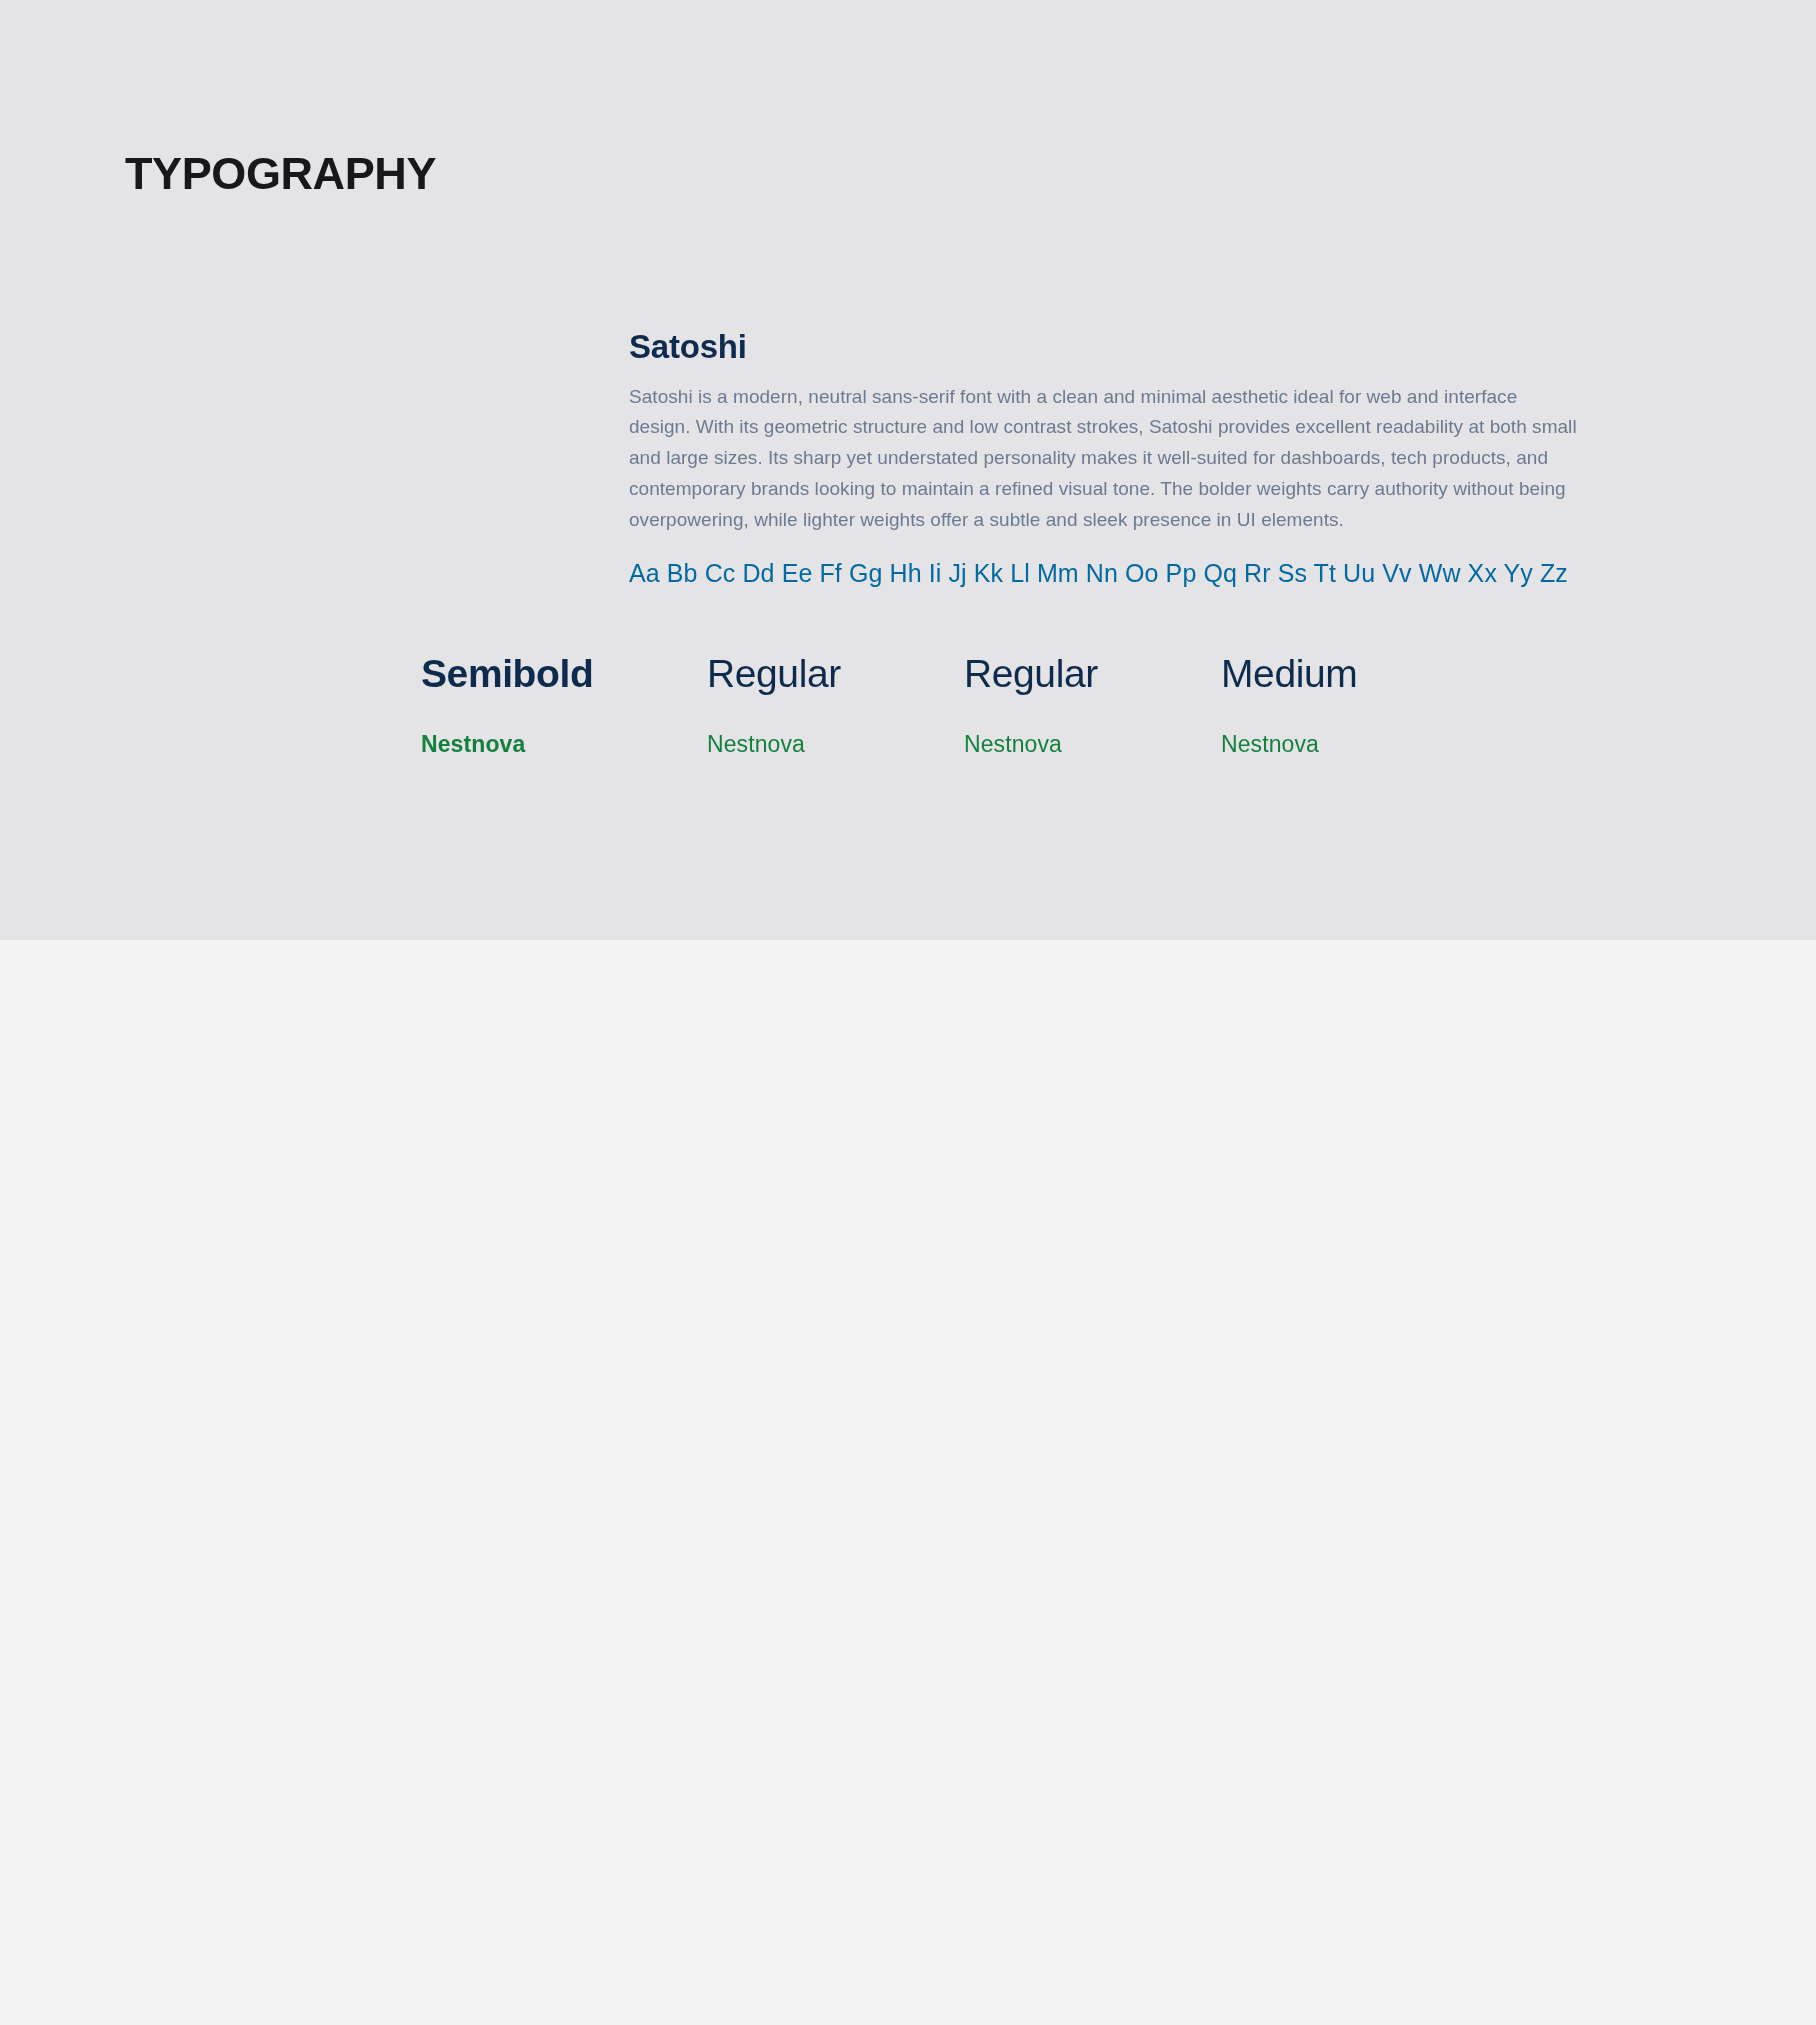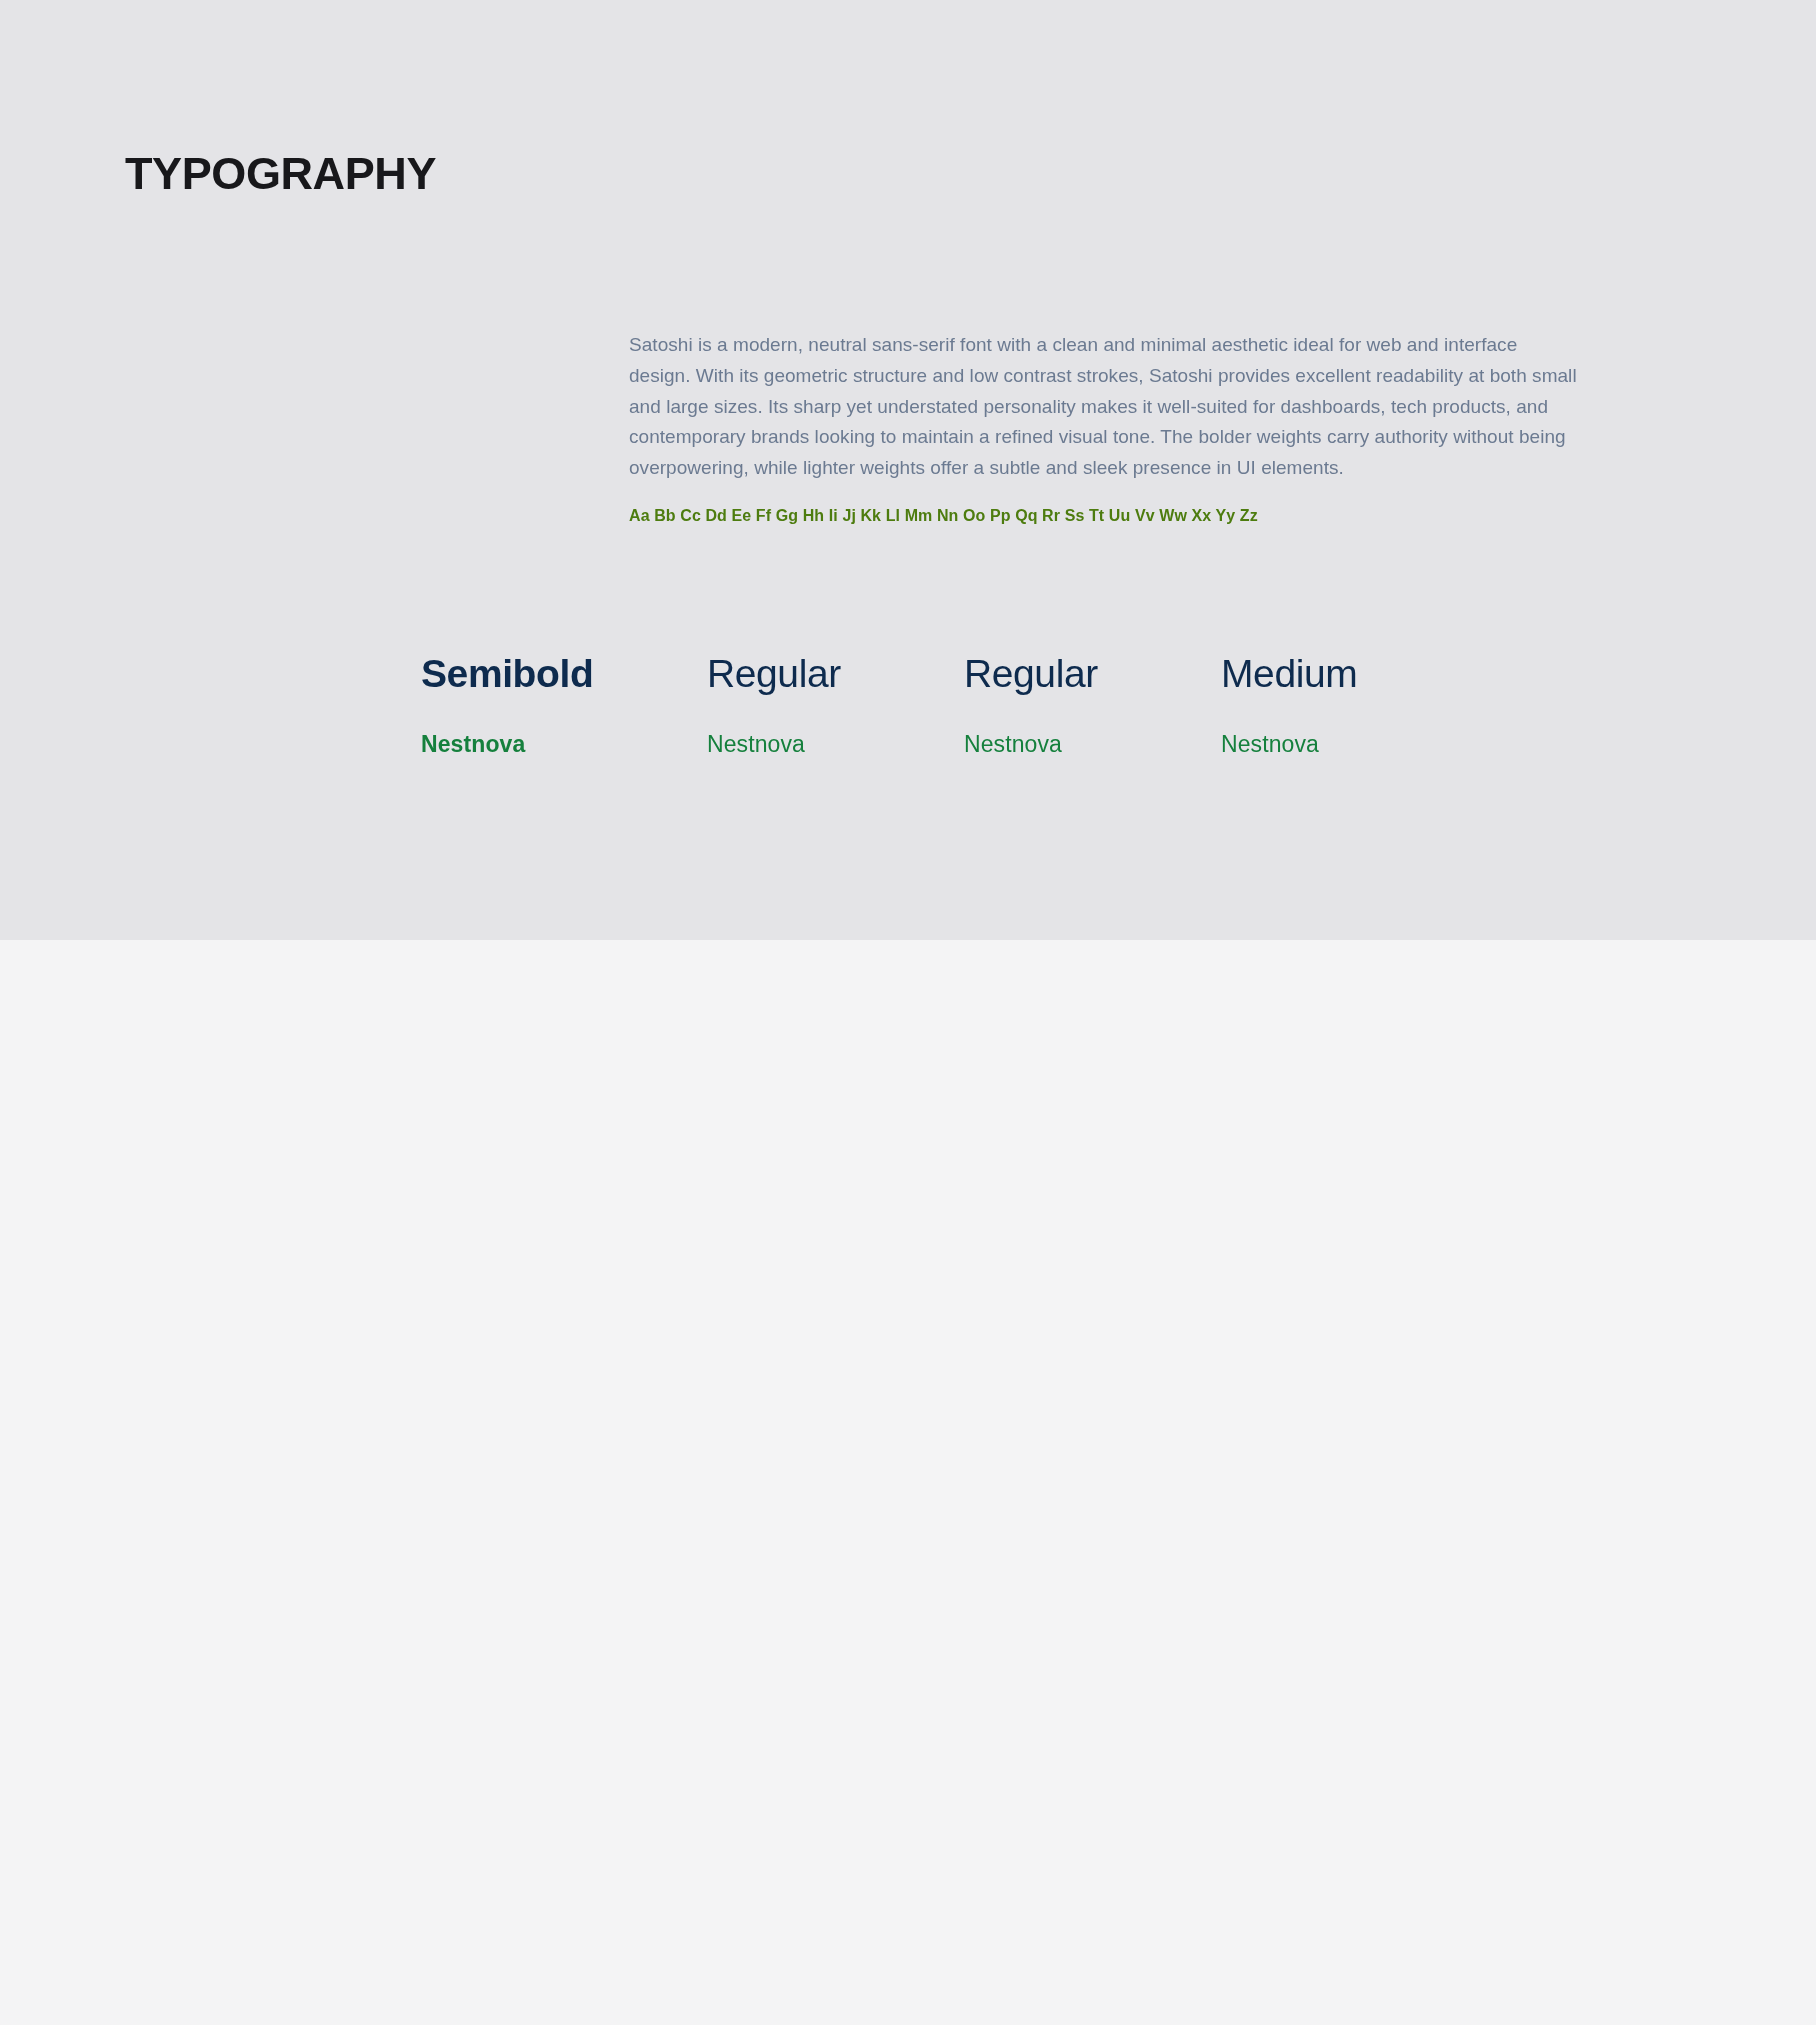--- a/index.html
+++ b/index.html
@@ -55,23 +55,23 @@
   }
   .font-desc {
     font-size:19px;
     font-weight:400;
     color:#6B7A91;
     line-height:1.62;
     letter-spacing:0.04px;
   }
   .font-alphabet {
     margin-top:21px;
-    font-size:16px;
-    font-weight:700;
-    color:#4d7c0f;
+    font-size:25px;
+    font-weight:400;
+    color:#0369a1;
     letter-spacing:0.1px;
     line-height:1.4;
   }
 
   
   .weights-row {
     position:absolute;
     left:421px; top:654px;
     width:1018px;
     display:flex;
@@ -119,20 +119,21 @@
 </style>
 </head>
 <body>
 
 <section class="typography-section" style="background: rgb(228, 228, 231);">
 
   <h1 class="section-title" id="typography-title">TYPOGRAPHY</h1>
 
 
   <div class="font-info">
+    <div class="font-name">Satoshi</div>
     <p class="font-desc">Satoshi is a modern, neutral sans-serif font with a clean and minimal aesthetic ideal for web and interface design. With its geometric structure and low contrast strokes, Satoshi provides excellent readability at both small and large sizes. Its sharp yet understated personality makes it well-suited for dashboards, tech products, and contemporary brands looking to maintain a refined visual tone. The bolder weights carry authority without being overpowering, while lighter weights offer a subtle and sleek presence in UI elements.</p>
     <div class="font-alphabet">Aa Bb Cc Dd Ee Ff Gg Hh Ii Jj Kk Ll Mm Nn Oo Pp Qq Rr Ss Tt Uu Vv Ww Xx Yy Zz</div>
   </div>
 
   <div class="weights-row">
 
     <div class="weight-col">
       <div class="weight-label w-semibold">Semibold</div>
       <div class="weight-sample s-semibold">Nestnova</div>
     </div>

